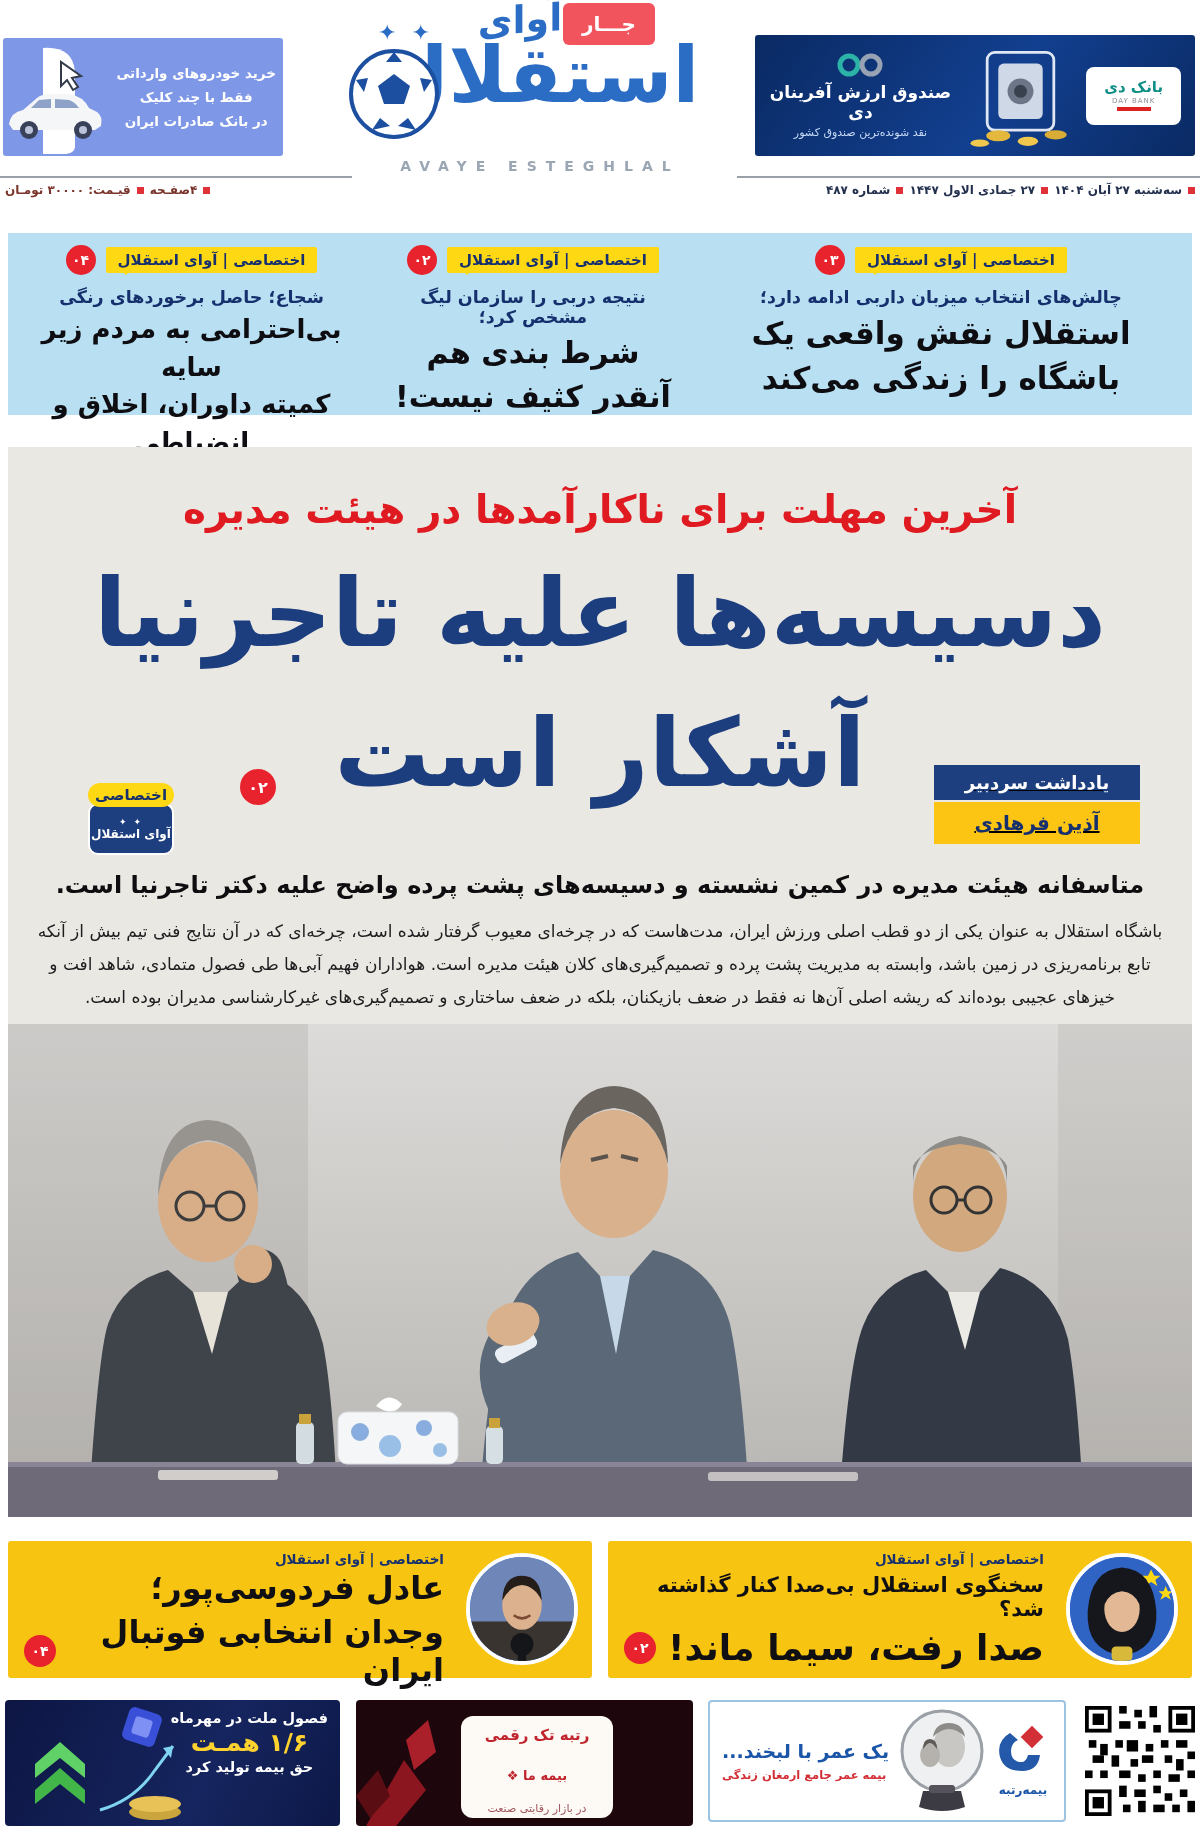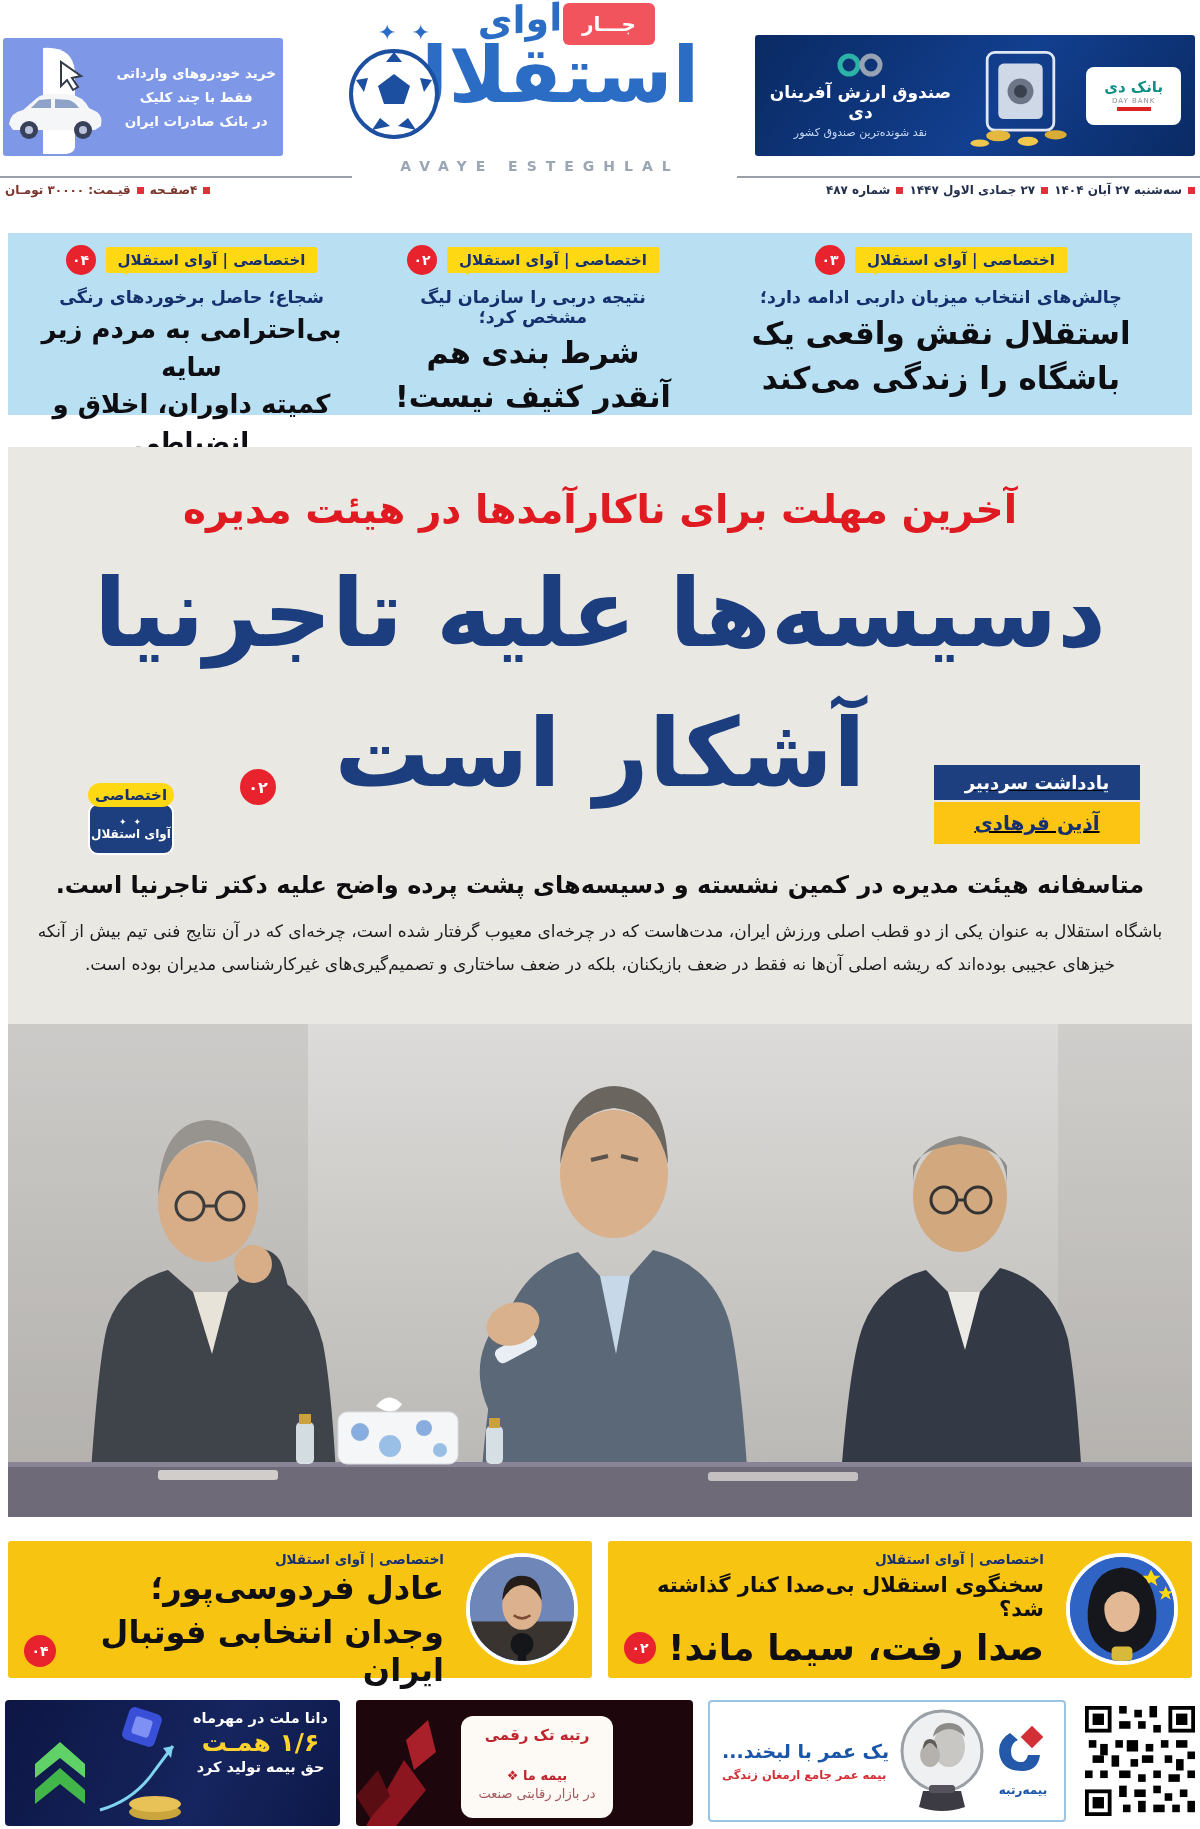--- a/index.html
+++ b/index.html
@@ -113,21 +113,21 @@
   .ad.mellat{left:5px;width:335px;background:linear-gradient(115deg,#0d1644,#16255f 60%,#0d1847);
     color:#fff;}
   .mellat-txt{position:absolute;right:12px;top:10px;text-align:center;}
   .mellat-l1,.mellat-l3{font-size:14.5px;font-weight:bold;}
   .mellat-l2{font-size:25px;font-weight:bold;color:#ffd22e;margin:2px 0;}
   .ad.bimehma{left:356px;width:337px;background:#1d070c;}
   .bm-card{position:absolute;right:80px;top:16px;width:152px;height:102px;background:#fdf9f4;
     border-radius:12px;text-align:center;padding-top:10px;}
   .bm-l1{color:#c0242c;font-weight:bold;font-size:15px;}
   .bm-brand{color:#c0242c;font-weight:bold;font-size:13px;margin-top:24px;}
-  .bm-l2{color:#a2555d;font-size:13px;margin-top:3px;}
+  .bm-l2{color:#a2555d;font-size:11px;margin-top:19px;}
   .ad.dana{left:708px;width:358px;height:122px;background:#fff;border:2px solid #9cc3e0;
     display:flex;align-items:center;justify-content:space-between;padding:0 12px;}
   .dana-txt{text-align:left;}
   .dana-l1{color:#1b55a8;font-weight:bold;font-size:19px;}
   .dana-l2{color:#d32f36;font-size:11.5px;font-weight:bold;margin-top:6px;}
   .dana-brand{color:#1b55a8;font-size:12px;font-weight:bold;text-align:center;margin-top:2px;}
   .qr{position:absolute;left:1085px;top:1706px;width:110px;height:110px;}
 </style>
 </head>
 <body>
@@ -278,20 +278,21 @@
     </div>
 
     <div class="note-box">
       <div class="note-title">یادداشت سردبیر</div>
       <div class="note-author">آذین فرهادی</div>
     </div>
 
     <div class="main-lead">متاسفانه هیئت مدیره در کمین نشسته و دسیسه‌های پشت پرده واضح علیه دکتر تاجرنیا است.</div>
     <div class="main-body">
       <div>باشگاه استقلال به عنوان یکی از دو قطب اصلی ورزش ایران، مدت‌هاست که در چرخه‌ای معیوب گرفتار شده است، چرخه‌ای که در آن نتایج فنی تیم بیش از آنکه</div>
+      <div>تابع برنامه‌ریزی در زمین باشد، وابسته به مدیریت پشت پرده و تصمیم‌گیری‌های کلان هیئت مدیره است. هواداران فهیم آبی‌ها طی فصول متمادی، شاهد افت و</div>
       <div>خیزهای عجیبی بوده‌اند که ریشه اصلی آن‌ها نه فقط در ضعف بازیکنان، بلکه در ضعف ساختاری و تصمیم‌گیری‌های غیرکارشناسی مدیران بوده است.</div>
     </div>
 
     <svg class="photo" viewBox="0 0 1184 493" preserveAspectRatio="none">
       <defs>
         <linearGradient id="wall" x1="0" y1="0" x2="0" y2="1">
           <stop offset="0" stop-color="#dcdbd9"></stop>
             <stop offset="1" stop-color="#b7b5b1"></stop>
         </linearGradient>
       </defs>
@@ -390,21 +391,21 @@
     <div class="b-badge">اختصاصی | آوای استقلال</div>
     <div class="b-kicker big">عادل فردوسی‌پور؛</div>
     <div class="b-head-row">
       <span class="b-head">وجدان انتخابی فوتبال ایران</span>
       <span class="num-circle b-num">۰۴</span>
     </div>
   </div>
 
   <div class="ad mellat">
     <div class="mellat-txt">
-      <div class="mellat-l1">دانا ملت در مهرماه</div>
+      <div class="mellat-l1">فصول ملت در مهرماه</div>
       <div class="mellat-l2">۱/۶ همـت</div>
       <div class="mellat-l3">حق بیمه تولید کرد</div>
     </div>
     <svg width="200" height="126" viewBox="0 0 200 126" style="position:absolute;left:0;top:0">
       <polygon points="30,90 55,68 80,90 80,104 55,84 30,104" fill="#43b649"></polygon>
       <polygon points="30,64 55,42 80,64 80,78 55,58 30,78" fill="#5fd166"></polygon>
       <rect x="120" y="10" width="34" height="34" rx="6" fill="#3a4fd8" transform="rotate(18 137 27)"></rect>
       <rect x="128" y="18" width="18" height="18" rx="3" fill="#7e90f4" transform="rotate(18 137 27)"></rect>
       <path d="M95,110 Q130,100 150,70 L168,46" stroke="#7fd4f0" stroke-width="3" fill="none"></path>
       <polygon points="168,46 158,48 166,58" fill="#7fd4f0"></polygon>

